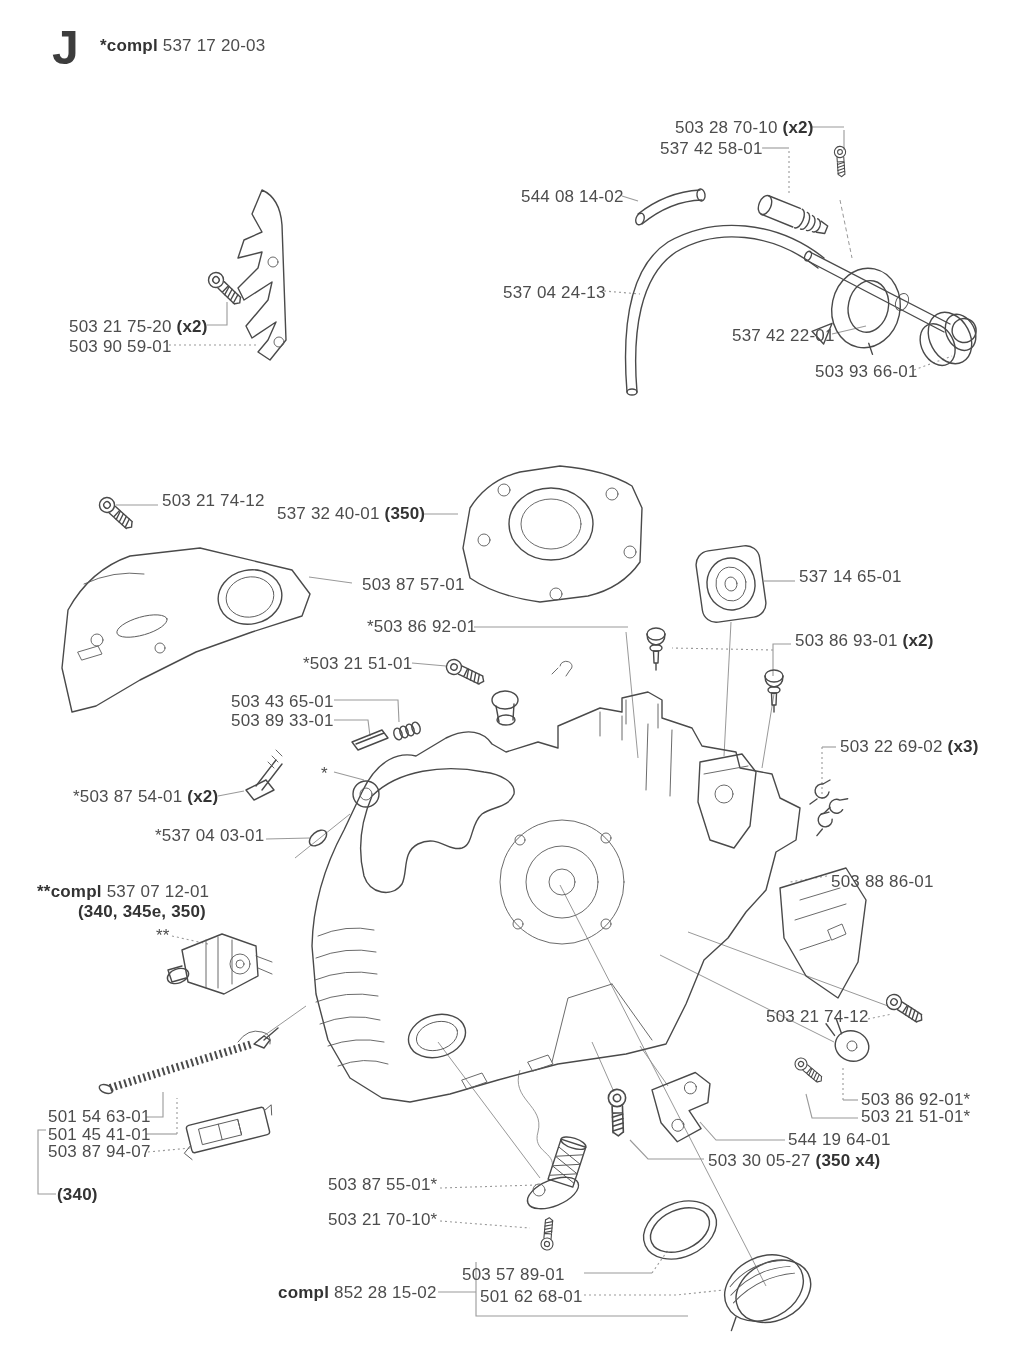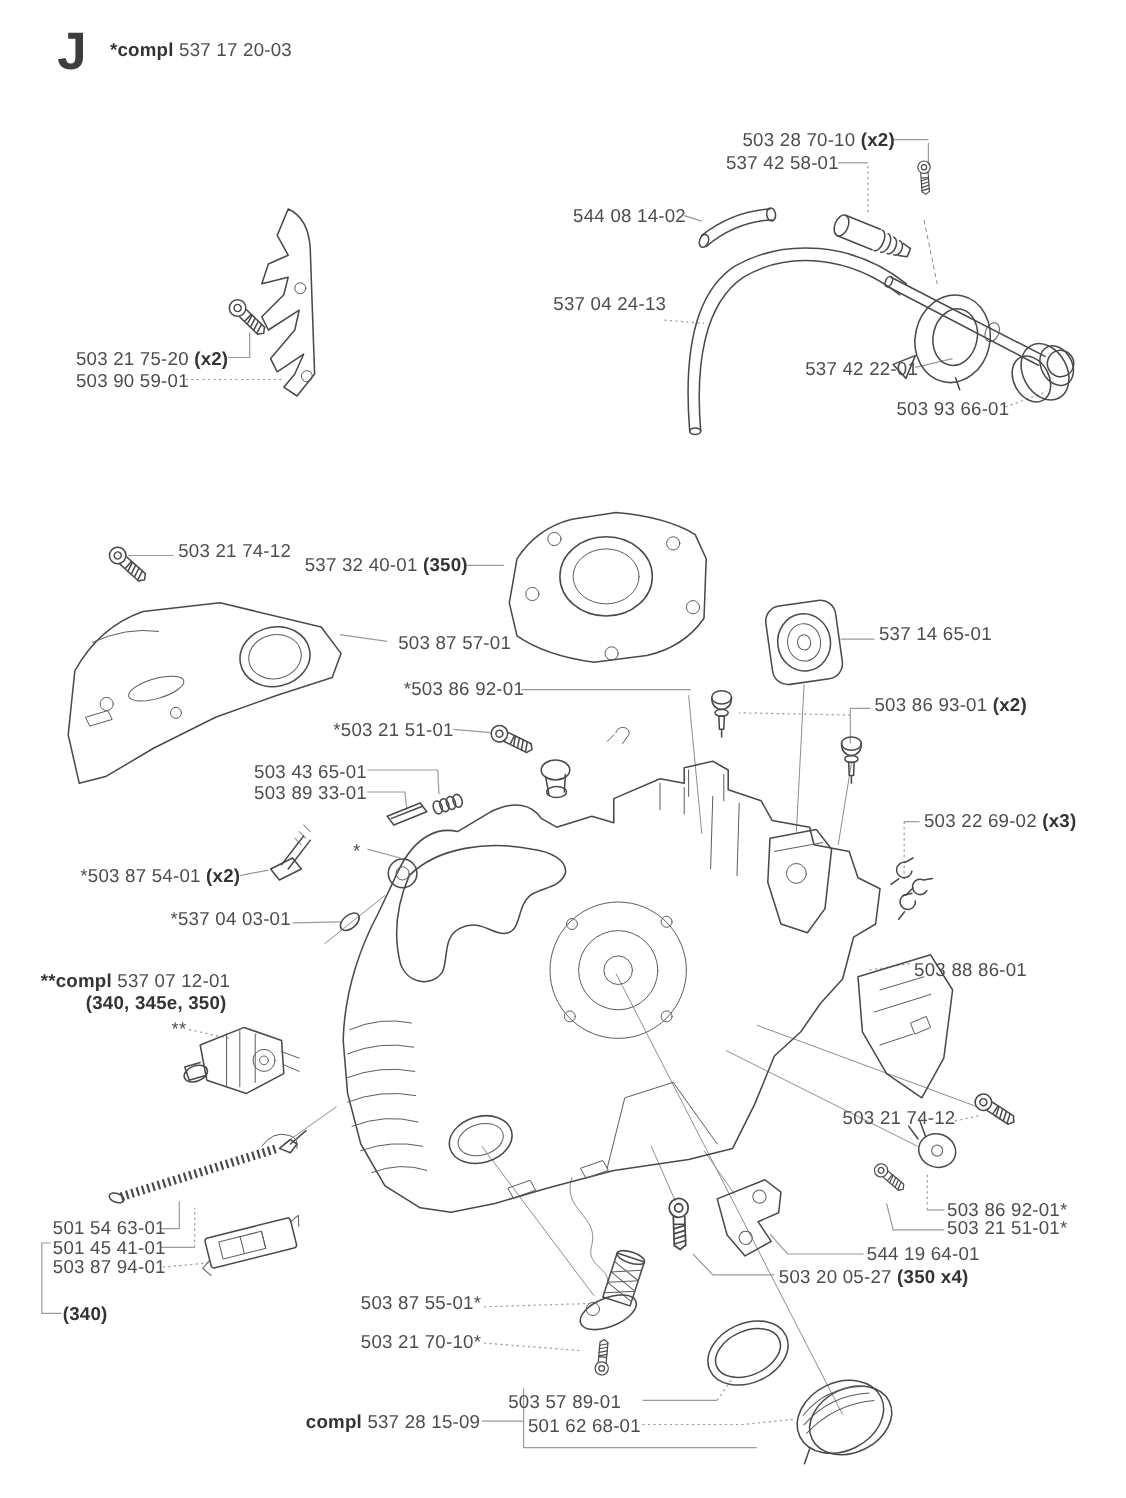--- a/index.html
+++ b/index.html
@@ -290,21 +290,21 @@
       <path class="p" d="M-38,14 l-10,10"></path>
     </g>
   </svg>
 
   <div class="fig-letter">J</div>
 
   <div class="lbl" style="left:100px;top:37px"><b>*compl</b><span> 537 17 20-03</span><b></b></div>
   <div class="lbl" style="left:675px;top:119px"><b></b><span>503 28 70-10 </span><b>(x2)</b></div>
   <div class="lbl" style="left:660px;top:140px"><b></b><span>537 42 58-01</span><b></b></div>
   <div class="lbl" style="left:521px;top:188px"><b></b><span>544 08 14-02</span><b></b></div>
-  <div class="lbl" style="left:503px;top:268px"><b></b><span>537 04 24-13</span><b></b></div>
+  <div class="lbl" style="left:503px;top:284px"><b></b><span>537 04 24-13</span><b></b></div>
   <div class="lbl" style="left:732px;top:327px"><b></b><span>537 42 22-01</span><b></b></div>
   <div class="lbl" style="left:815px;top:363px"><b></b><span>503 93 66-01</span><b></b></div>
   <div class="lbl" style="left:69px;top:318px"><b></b><span>503 21 75-20 </span><b>(x2)</b></div>
   <div class="lbl" style="left:69px;top:338px"><b></b><span>503 90 59-01</span><b></b></div>
   <div class="lbl" style="left:162px;top:492px"><b></b><span>503 21 74-12</span><b></b></div>
   <div class="lbl" style="left:277px;top:505px"><b></b><span>537 32 40-01 </span><b>(350)</b></div>
   <div class="lbl" style="left:362px;top:576px"><b></b><span>503 87 57-01</span><b></b></div>
   <div class="lbl" style="left:367px;top:618px"><b></b><span>*503 86 92-01</span><b></b></div>
   <div class="lbl" style="left:303px;top:655px"><b></b><span>*503 21 51-01</span><b></b></div>
   <div class="lbl" style="left:231px;top:693px"><b></b><span>503 43 65-01</span><b></b></div>
@@ -316,24 +316,24 @@
   <div class="lbl" style="left:795px;top:632px"><b></b><span>503 86 93-01 </span><b>(x2)</b></div>
   <div class="lbl" style="left:840px;top:738px"><b></b><span>503 22 69-02 </span><b>(x3)</b></div>
   <div class="lbl" style="left:831px;top:873px"><b></b><span>503 88 86-01</span><b></b></div>
   <div class="lbl" style="left:37px;top:883px"><b>**compl</b><span> 537 07 12-01</span><b></b></div>
   <div class="lbl" style="left:78px;top:903px"><b>(340, 345e, 350)</b><span></span><b></b></div>
   <div class="lbl" style="left:156px;top:927px"><b></b><span>**</span><b></b></div>
   <div class="lbl" style="left:766px;top:1008px"><b></b><span>503 21 74-12</span><b></b></div>
   <div class="lbl" style="left:861px;top:1091px"><b></b><span>503 86 92-01*</span><b></b></div>
   <div class="lbl" style="left:861px;top:1108px"><b></b><span>503 21 51-01*</span><b></b></div>
   <div class="lbl" style="left:788px;top:1131px"><b></b><span>544 19 64-01</span><b></b></div>
-  <div class="lbl" style="left:708px;top:1152px"><b></b><span>503 20 05-27 </span><b>(350 x4)</b></div>
+  <div class="lbl" style="left:708px;top:1152px"><b></b><span>503 30 05-27 </span><b>(350 x4)</b></div>
   <div class="lbl" style="left:48px;top:1108px"><b></b><span>501 54 63-01</span><b></b></div>
   <div class="lbl" style="left:48px;top:1126px"><b></b><span>501 45 41-01</span><b></b></div>
-  <div class="lbl" style="left:48px;top:1143px"><b></b><span>503 87 94-01</span><b></b></div>
+  <div class="lbl" style="left:48px;top:1143px"><b></b><span>503 87 94-07</span><b></b></div>
   <div class="lbl" style="left:57px;top:1186px"><b>(340)</b><span></span><b></b></div>
   <div class="lbl" style="left:328px;top:1176px"><b></b><span>503 87 55-01*</span><b></b></div>
   <div class="lbl" style="left:328px;top:1211px"><b></b><span>503 21 70-10*</span><b></b></div>
-  <div class="lbl" style="left:278px;top:1284px"><b>compl</b><span> 537 28 15-09</span><b></b></div>
+  <div class="lbl" style="left:278px;top:1284px"><b>compl</b><span> 852 28 15-02</span><b></b></div>
   <div class="lbl" style="left:462px;top:1266px"><b></b><span>503 57 89-01</span><b></b></div>
   <div class="lbl" style="left:480px;top:1288px"><b></b><span>501 62 68-01</span><b></b></div>
 
 </div>
 
 </body></html>

